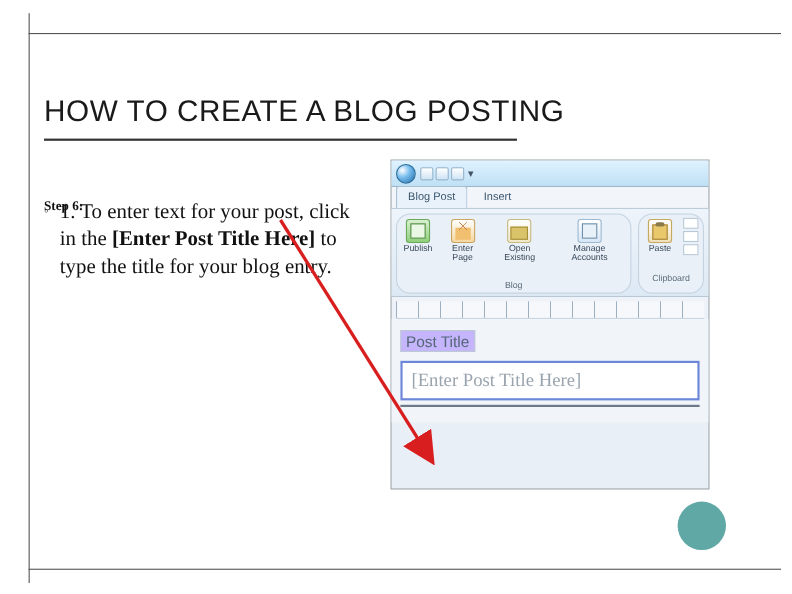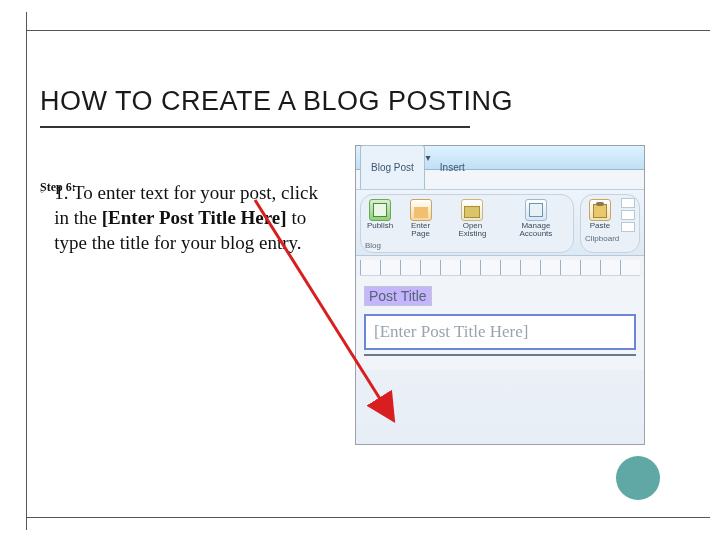--- a/index.html
+++ b/index.html
@@ -111,21 +111,21 @@
   }
 
   
   .tabs {
     height:20px;
     display:flex; align-items:flex-end;
     padding:0 4px; gap:4px;
     border-bottom:1px solid #bcccd9;
   }
   .tab {
-    padding:16px 10px;
+    padding:4px 10px;
     border:1px solid transparent;
     border-bottom:none;
     border-radius:3px 3px 0 0;
     color:#3a556e;
   }
   .tab.active {
     background:#e9f2fb;
     border-color:#a7c0d4;
   }
 
@@ -151,24 +151,24 @@
     padding:1px 2px;
     border-radius:2px;
   }
   .gicon {
     width:22px; height:22px;
     border-radius:3px;
     margin-bottom:1px;
   }
   .glabel { font-size:8px; line-height:8px; text-align:center; color:#3a4a5a; }
   .group .caption {
-    margin-top:2px;
+    margin-top:16px;
     font-size:8px;
     color:#5a6b7a;
-    text-align:left;
+    text-align:center;
     width:100%;
   }
 
   
   .ic-publish { background:linear-gradient(#d9f0d0,#8fcf7a); border:1px solid #6aa95a; position:relative; }
   .ic-publish::after{content:"";position:absolute;left:3px;top:3px;right:3px;bottom:3px;border:1px solid #4a8a3a;background:#eaf7e4;}
   .ic-home    { background:linear-gradient(#fff,#f6d7a0); border:1px solid #caa560; position:relative;}
   .ic-home::before{content:"";position:absolute;left:3px;right:3px;top:7px;bottom:2px;background:#f0c070;}
   .ic-home::after{content:"";position:absolute;left:2px;right:2px;top:2px;height:7px;background:linear-gradient(135deg,transparent 48%, #c07030 50%, transparent 52%),linear-gradient(45deg,transparent 48%, #c07030 50%, transparent 52%);}
   .ic-insert  { background:linear-gradient(#fff,#d7e6f5); border:1px solid #9cb8d2; position:relative;}

